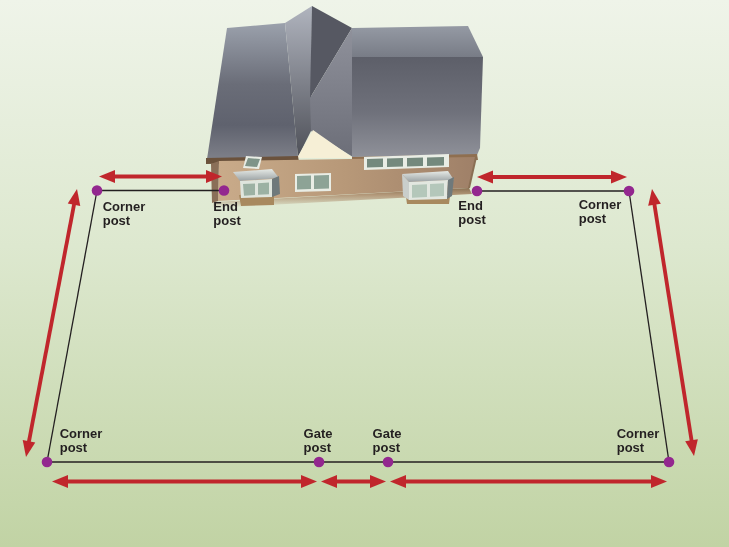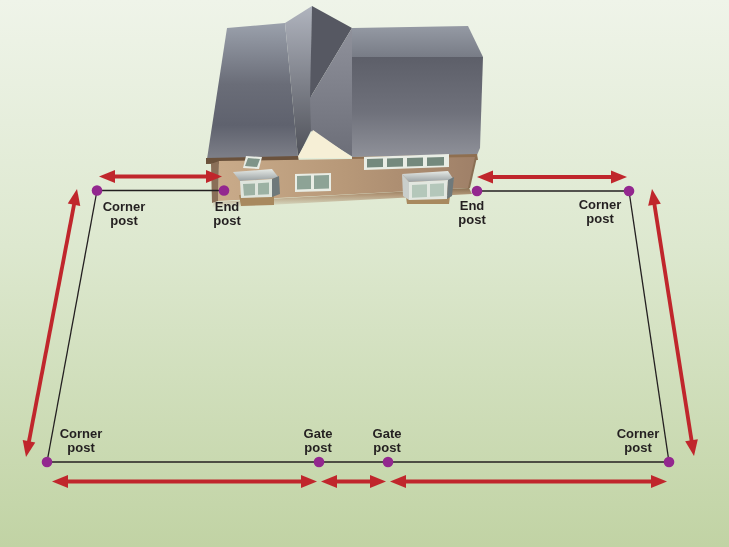--- a/index.html
+++ b/index.html
@@ -6,21 +6,20 @@
   body{font-family:"Liberation Sans",sans-serif;}
   #stage{
     position:relative;
     width:729px;height:547px;
     overflow:hidden;
   }
   #scene{position:absolute;left:0;top:0;}
   .post-label{
     position:absolute;
     transform:translateX(-50%);
-    text-align:center;
     font-weight:bold;
     font-size:13px;
     line-height:13.5px;
     letter-spacing:0;
     white-space:nowrap;
   }
   .post-label span{display:block;}
 </style>
 </head>
 <body>

